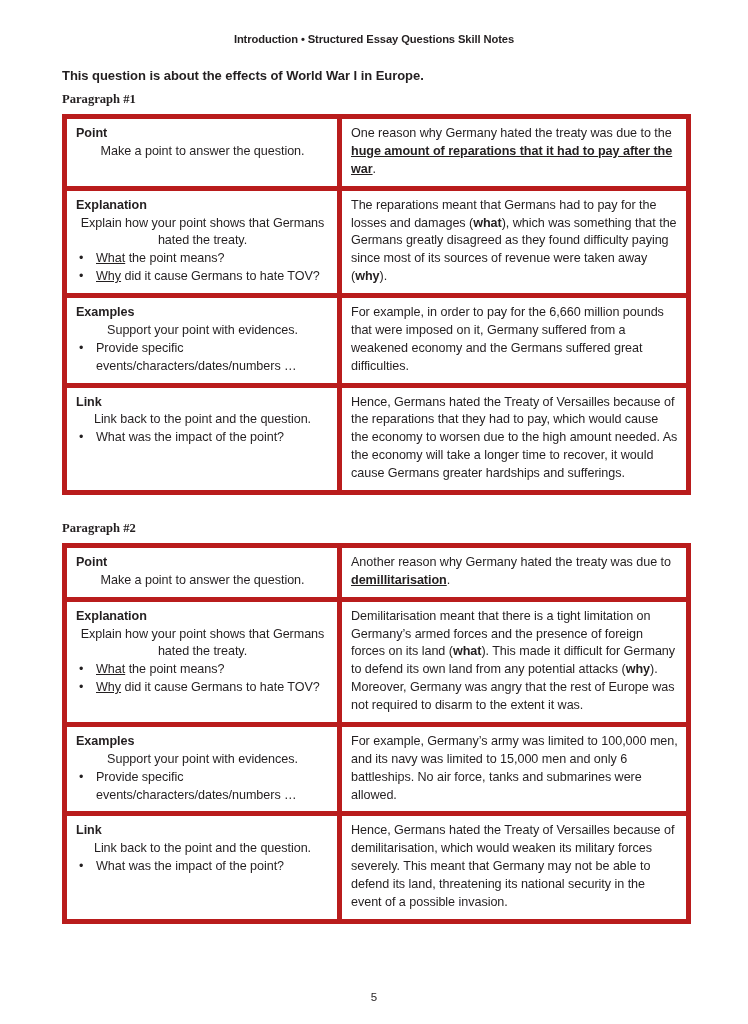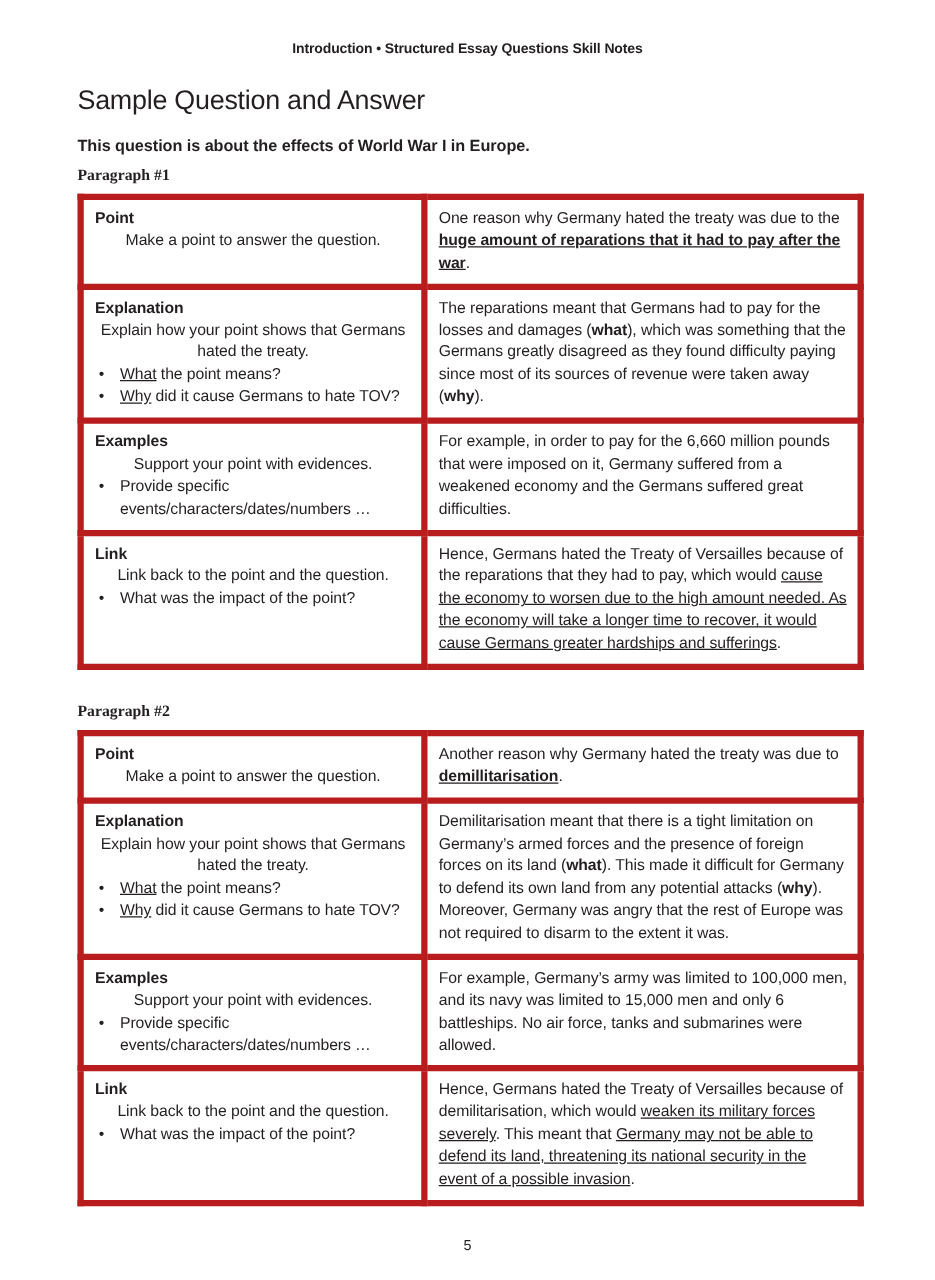--- a/index.html
+++ b/index.html
@@ -119,21 +119,20 @@
     top: 0;
   }
   u.kw {
     text-decoration: underline;
   }
   .bu {
     font-weight: bold;
     text-decoration: underline;
   }
   .ul {
-    text-decoration: underline;
     text-align: right;
   }
 
   
   .folio {
     position: absolute;
     bottom: 21px;
     left: 0;
     width: 748px;
     text-align: center;
@@ -143,21 +142,20 @@
 </style>
 </head>
 <body>
 
 <div class="page">
 
   <div class="running-head">Introduction • Structured Essay Questions Skill Notes</div>
 
   <div class="content">
 
-    <h1 class="page-title">Sample Question and Answer</h1>
 
     <p class="intro-line">This question is about the effects of World War I in Europe.</p>
 
 
     <p class="para-label">Paragraph #1</p>
 
     <table class="pel">
       <colgroup>
           <col class="c1">
           <col class="c2">

